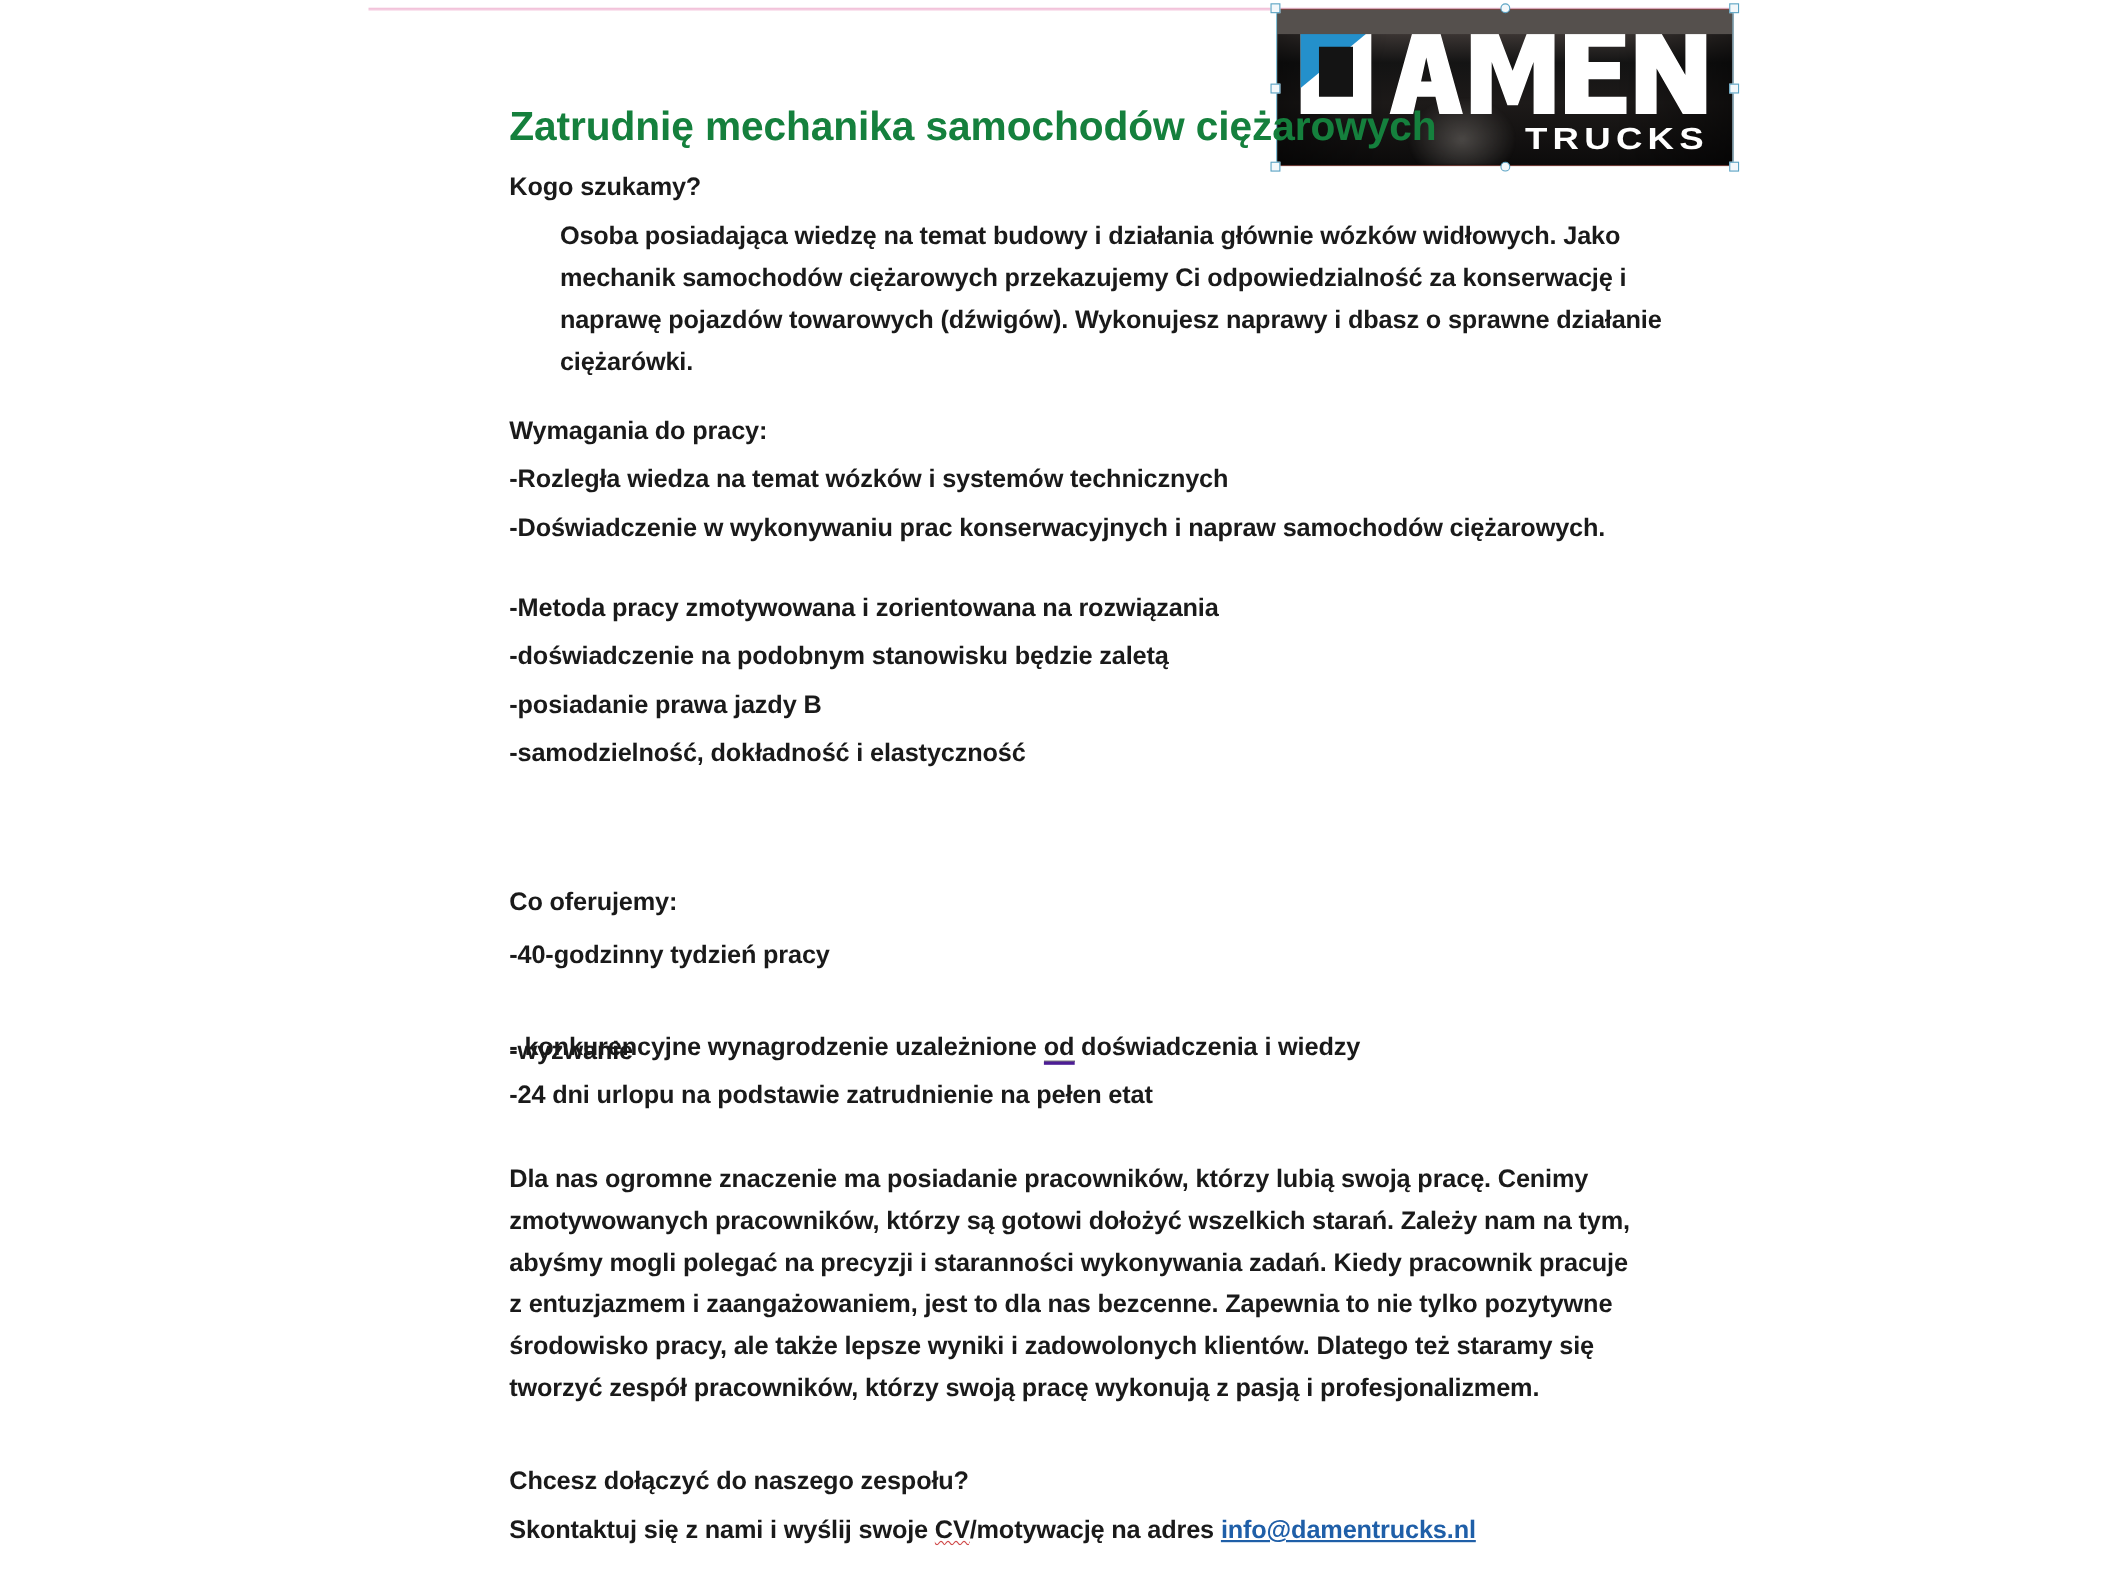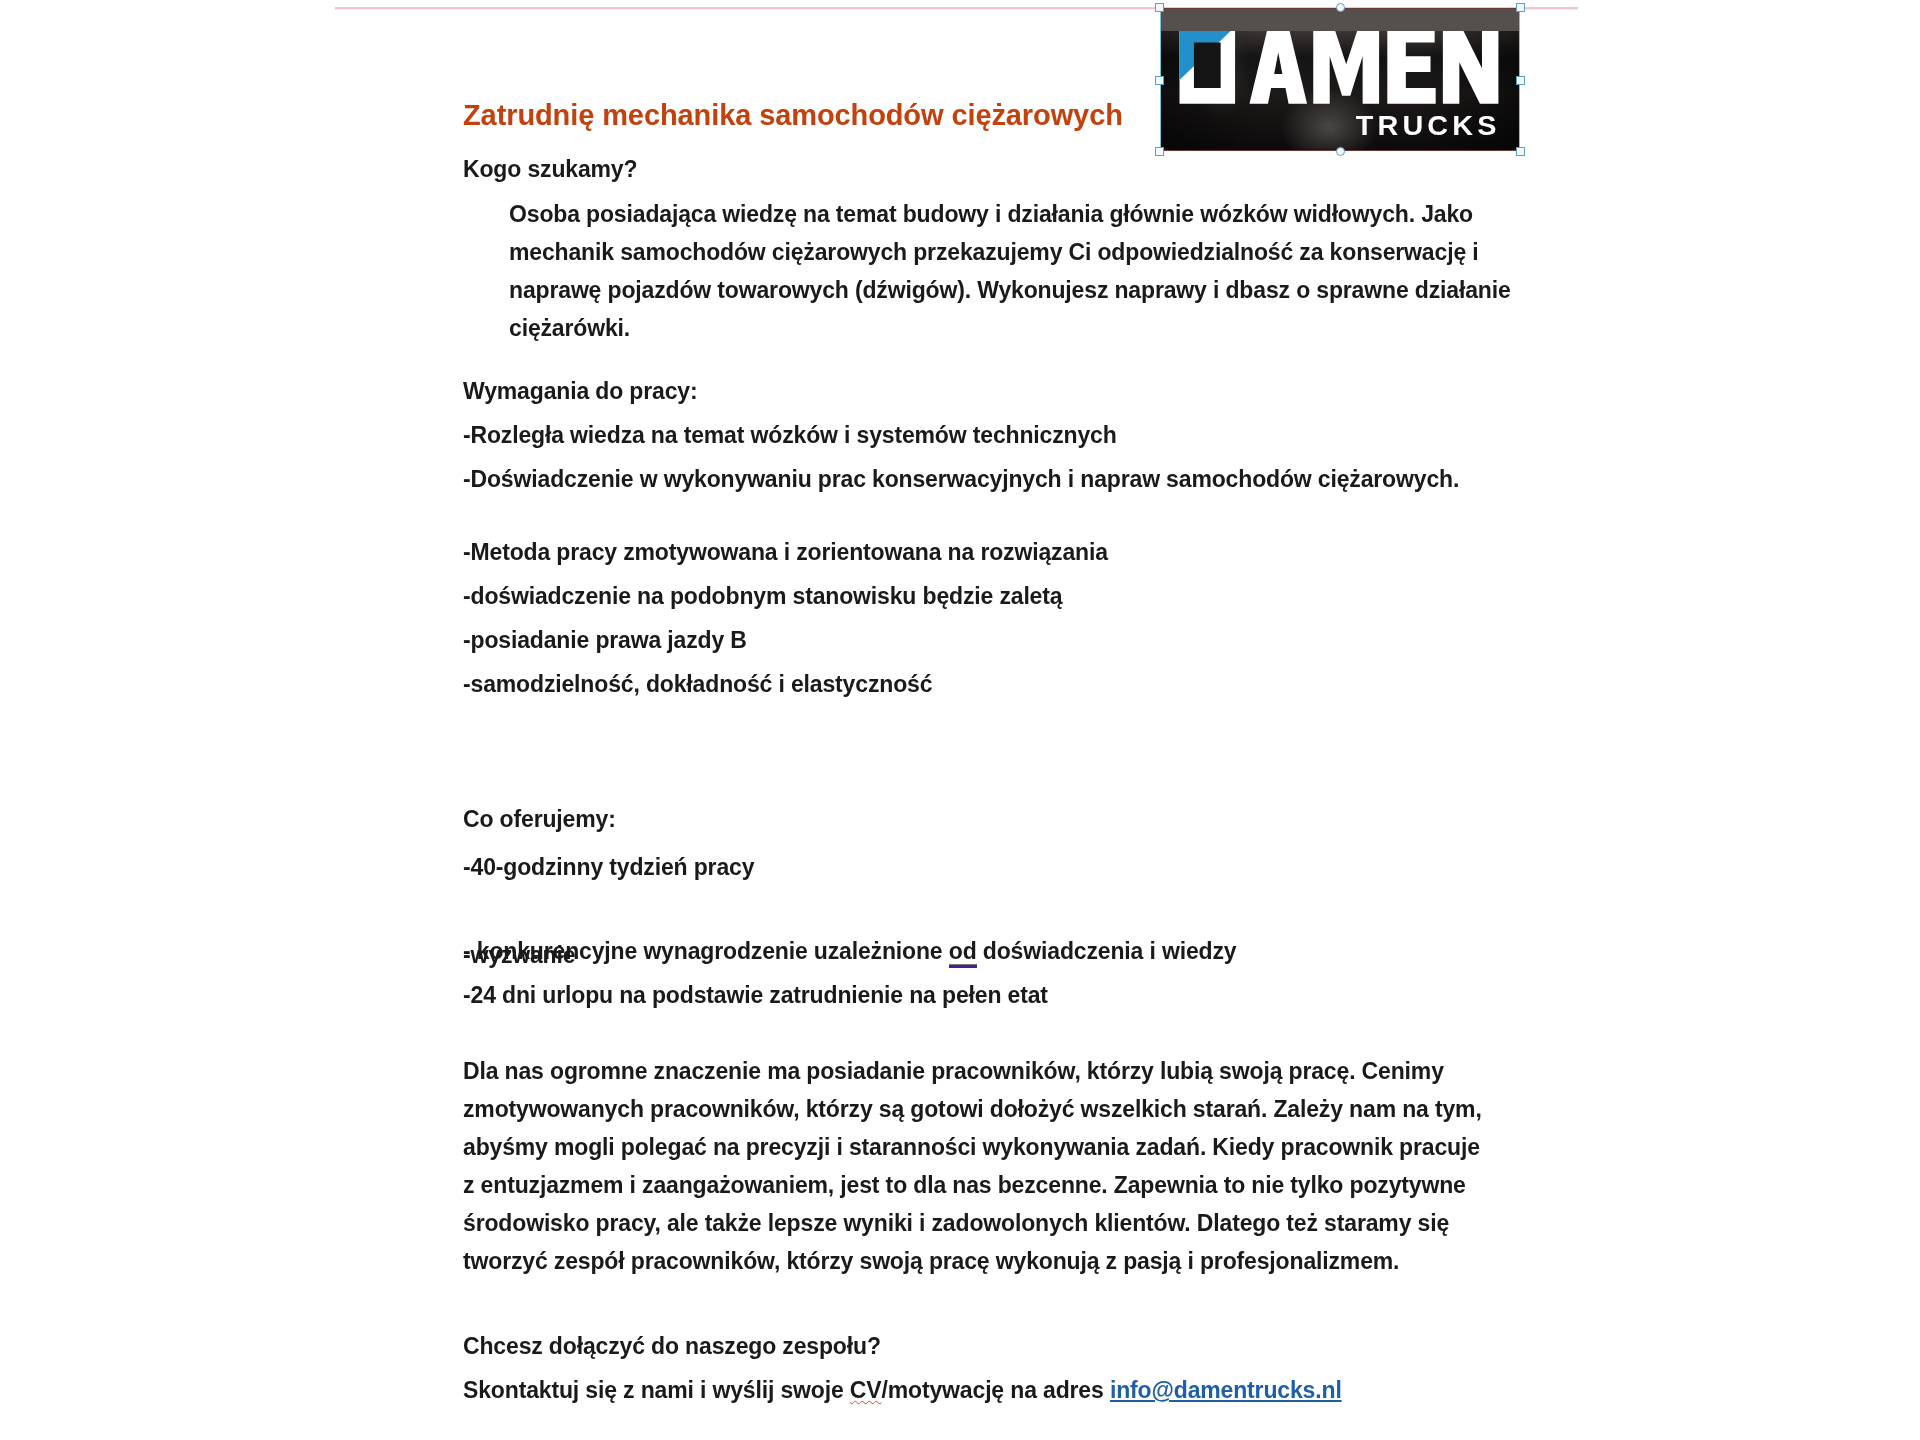--- a/index.html
+++ b/index.html
@@ -56,23 +56,23 @@
     letter-spacing: -0.15px;
     font-weight: 700;
     margin: 0;
     font-stretch: semi-condensed;
   }
 
   #heading {
     position: absolute;
     left: 0;
     top: 96px;
-    font-size: 29px;
+    font-size: 37px;
     font-weight: 700;
-    color: #c2410c;
+    color: #15803d;
     letter-spacing: -0.1px;
     white-space: nowrap;
   }
 
   #intro-q  { position: absolute; left: 0; top: 150px; }
   #intro-p  { position: absolute; left: 0; top: 195px; width: 1030px; margin-left: 46px; }
   #req-head { position: absolute; left: 0; top: 372px; }
   #offer-head { position: absolute; left: 0; top: 800px; }
   #closing-p { position: absolute; left: 0; top: 1052px; width: 1030px; }
   #cta-q    { position: absolute; left: 0; top: 1327px; }
@@ -108,21 +108,21 @@
     text-decoration: underline;
     text-decoration-thickness: 1.5px;
     text-underline-offset: 2px;
   }
 
   
   #logo-wrap {
     position: absolute;
     left: 1160px;
     top: 8px;
-    width: 360px;
+    width: 416px;
     height: 143px;
   }
   #logo-img {
     position: absolute;
     inset: 0;
     overflow: hidden;
     background:
       linear-gradient(180deg, #4b4643 0%, #3a3432 16%, #141414 34%, #1d1a19 60%, #0c0b0b 100%);
     border: 1px solid #6b3a34;
     box-sizing: border-box;

